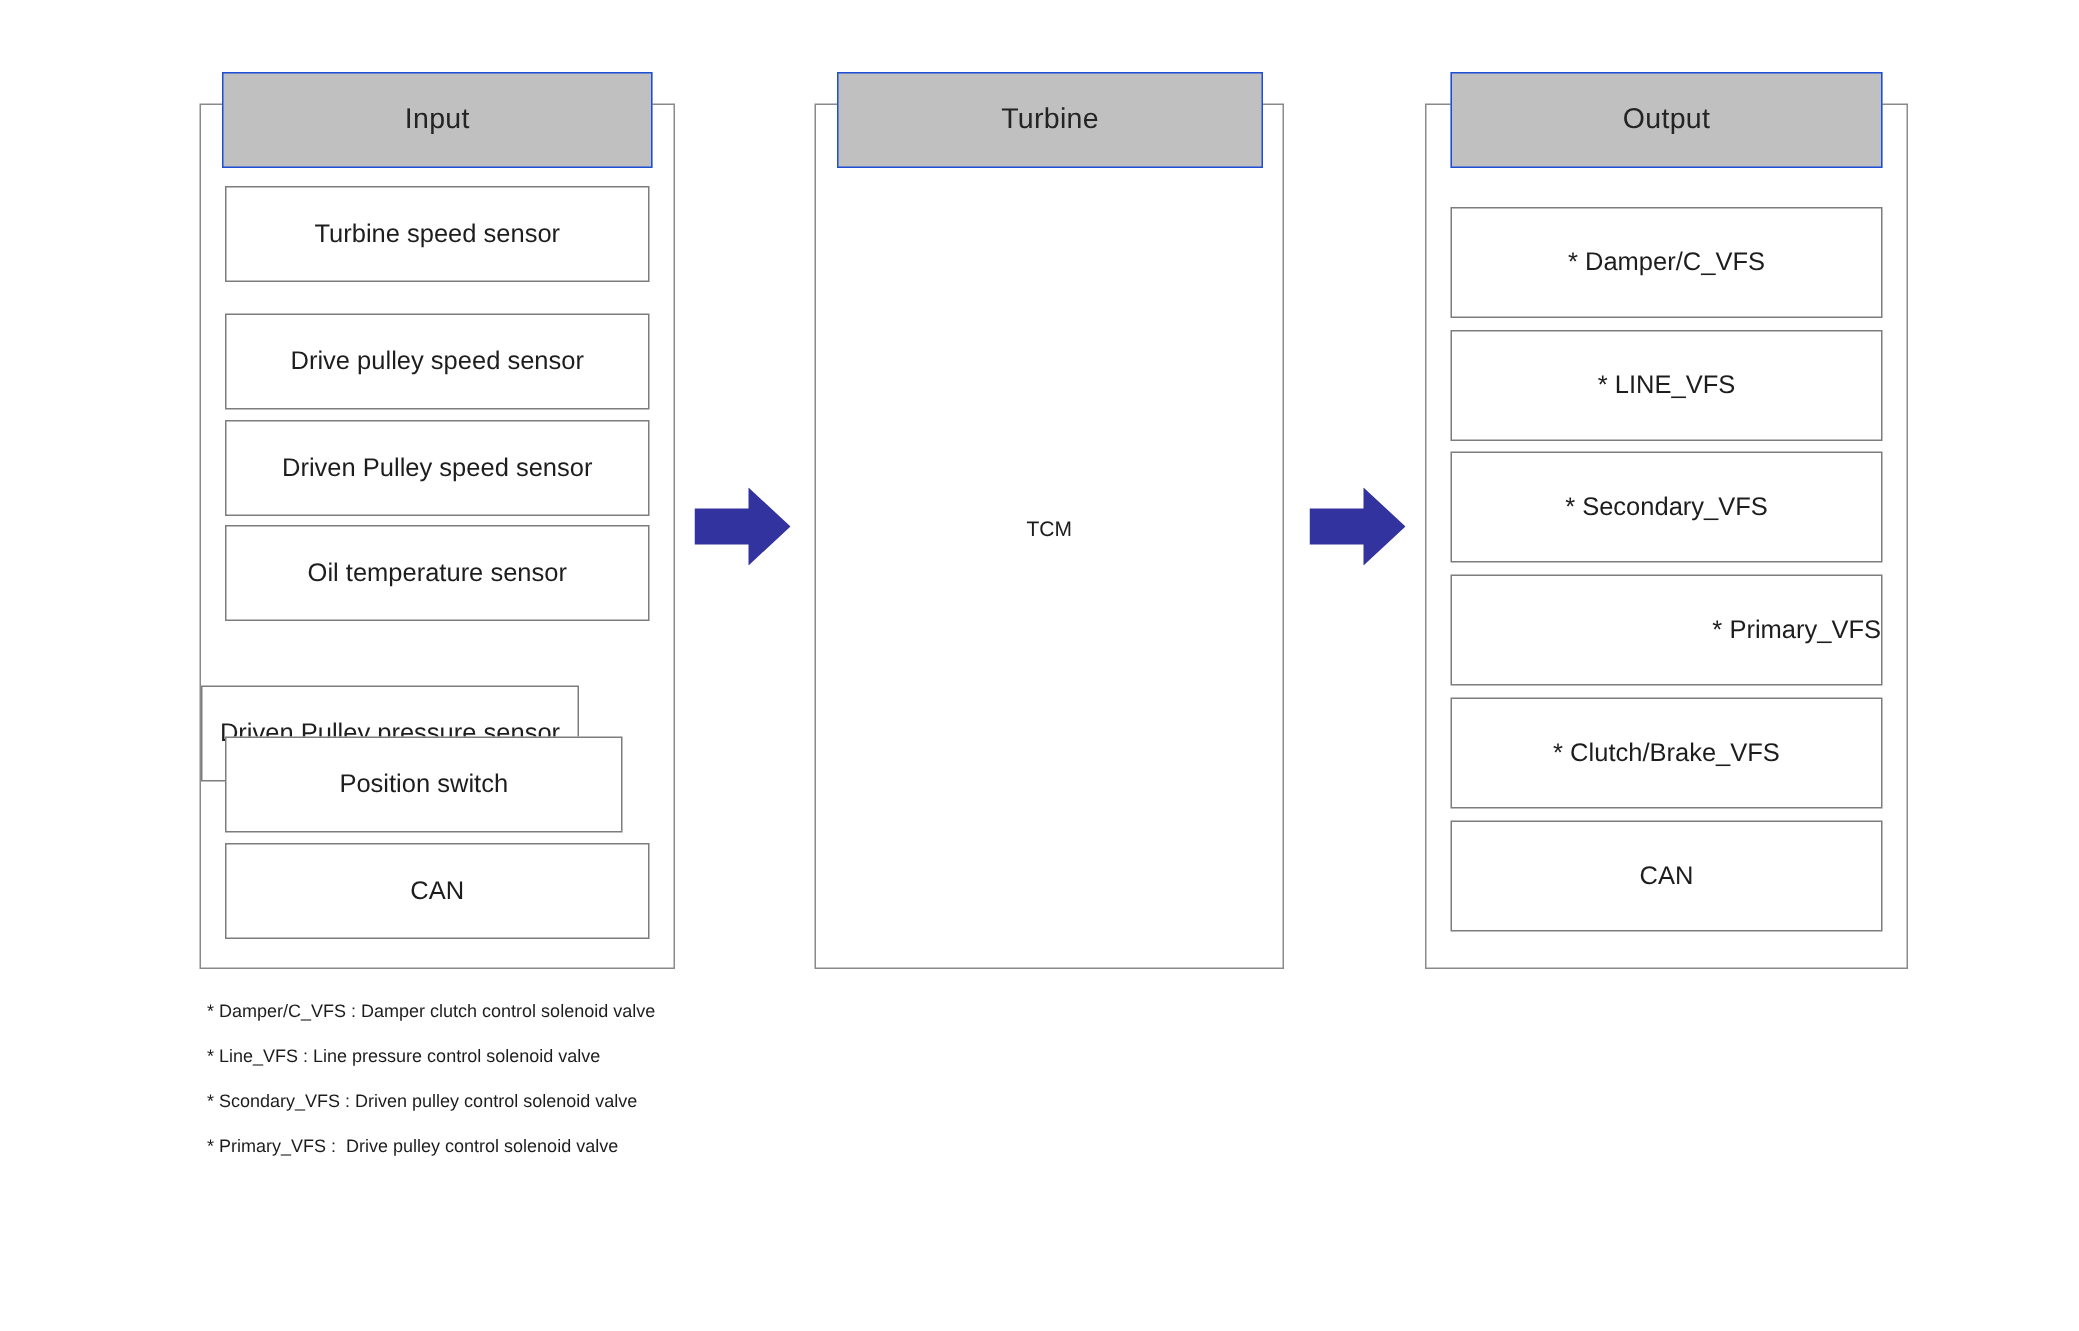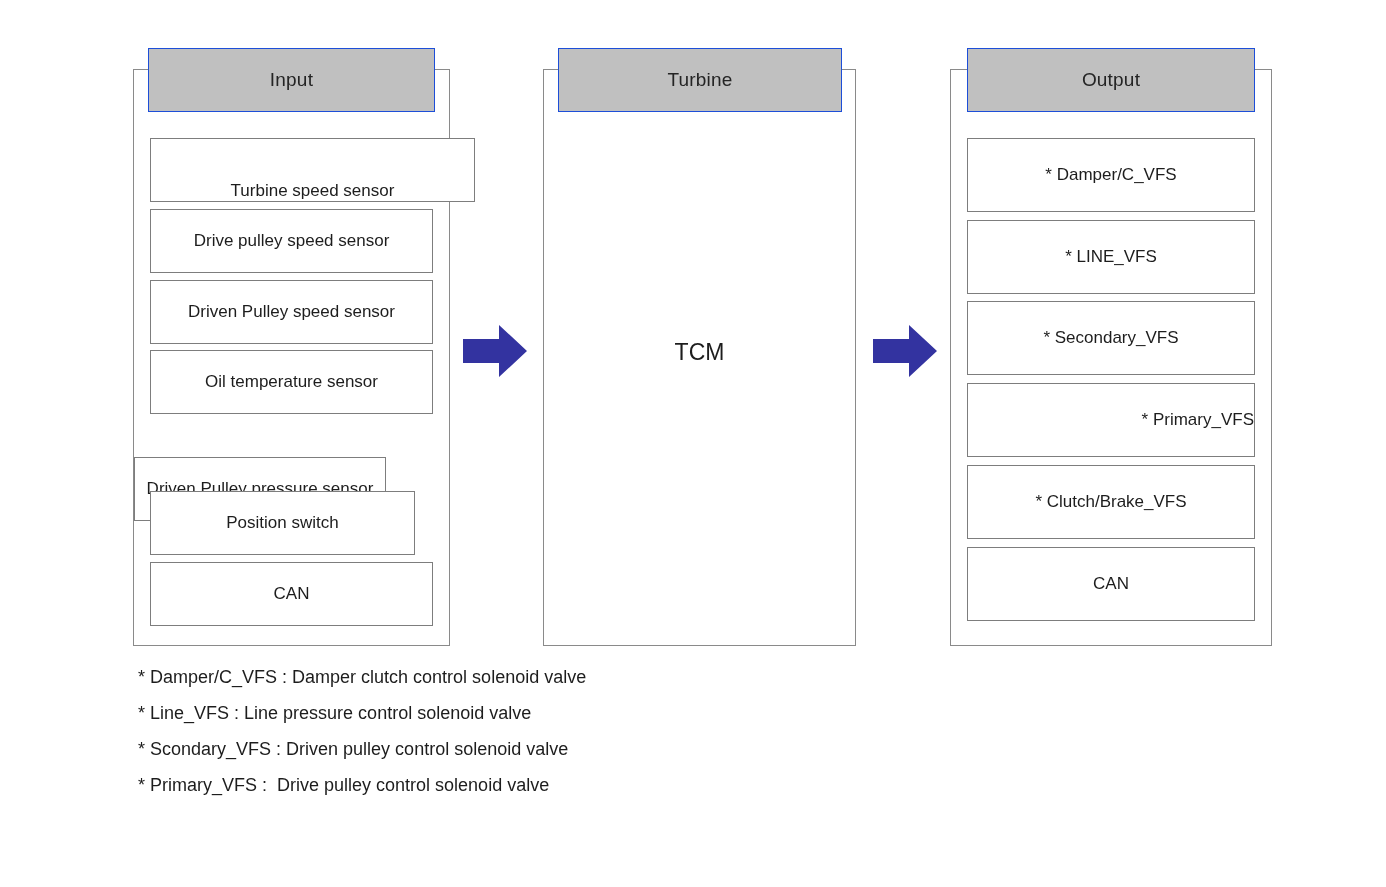--- a/index.html
+++ b/index.html
@@ -64,57 +64,57 @@
     text-align: center;
     line-height: 1.2;
   }
 
   
   .col-center-label {
     position: absolute;
     display: flex;
     align-items: center;
     justify-content: center;
-    font-size: 23px;
+    font-size: 14px;
     color: #1d1d1d;
   }
 
   
   .arrow {
     position: absolute;
   }
 
   
   #legend {
     position: absolute;
     left: 138px;
     top: 668px;
     width: 900px;
   }
   .legend-line {
-    font-size: 18px;
+    font-size: 12px;
     color: #1d1d1d;
     line-height: 1.0;
     margin-bottom: 18px;
     white-space: pre;
   }
 </style>
 </head>
 <body>
 
 <div id="stage">
 
   <div class="column">
     <div class="col-frame" style="left:133px; top:69px; width:317px; height:577px;"></div>
 
     <div class="col-header" style="left:148px; top:48px; width:287px; height:64px;">
       <span>Input</span>
     </div>
 
-    <div class="item-box" style="left:150px; top:138px; width:325px; height:64px;align-items:flex-end;">
+    <div class="item-box" style="left:150px; top:124px; width:283px; height:64px;">
       <span>Turbine speed sensor</span>
     </div>
     <div class="item-box" style="left:150px; top:209px; width:283px; height:64px;">
       <span>Drive pulley speed sensor</span>
     </div>
     <div class="item-box" style="left:150px; top:280px; width:283px; height:64px;">
       <span>Driven Pulley speed sensor</span>
     </div>
     <div class="item-box" style="left:150px; top:350px; width:283px; height:64px;">
       <span>Oil temperature sensor</span>

